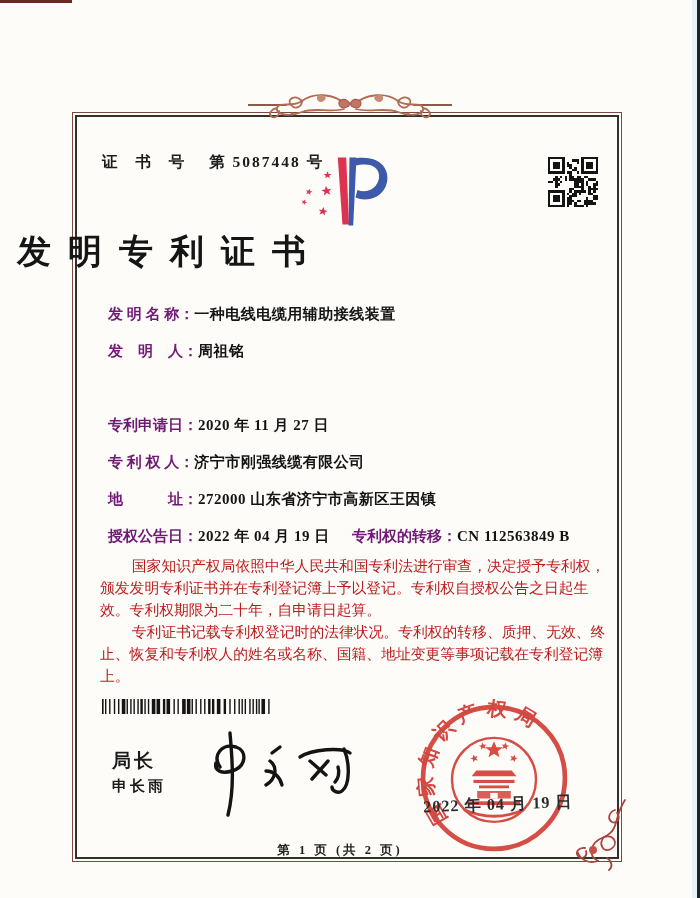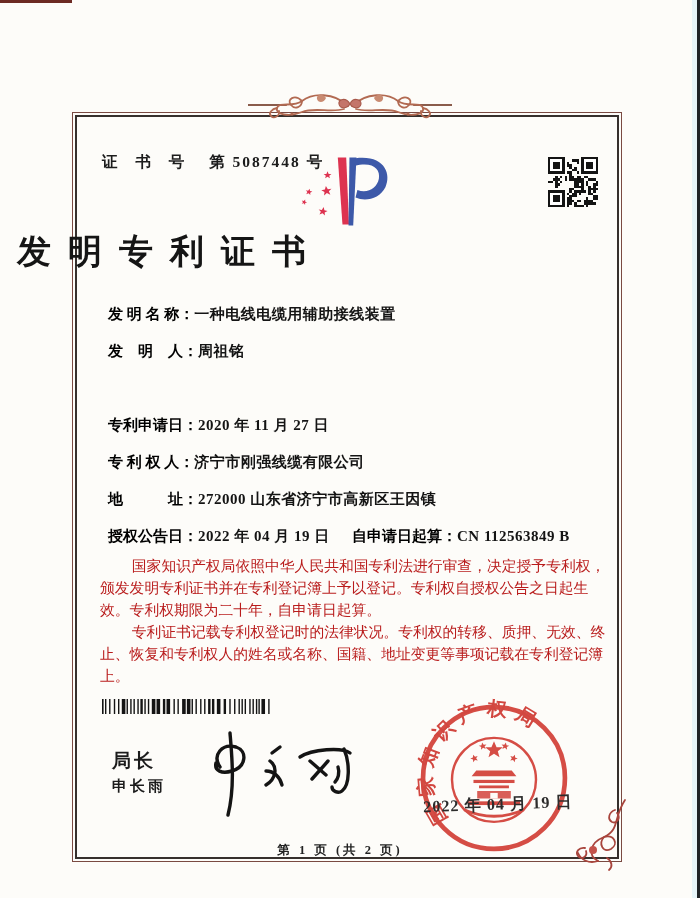--- a/index.html
+++ b/index.html
@@ -22,21 +22,21 @@
   .cert-no .lbl{letter-spacing:7px;margin-right:12px;}
   
   .qr{position:absolute;left:548px;top:157px;width:50px;height:50px;}
   
   .logo{position:absolute;left:293px;top:149px;width:112px;height:84px;}
   
   .title{position:absolute;left:0;top:229px;width:700px;text-align:left;
          font-size:34px;font-weight:700;letter-spacing:17px;text-indent:17px;color:#151515;}
   
   .frow{position:absolute;left:108px;width:506px;font-size:15px;white-space:nowrap;}
-  .flabel{font-weight:700;color:#000000;}
+  .flabel{font-weight:700;color:#701a75;}
   .fvalue{font-weight:700;letter-spacing:0.5px;color:#141414;}
   .pair2{position:absolute;left:244px;top:0;}
   
   .paras{position:absolute;left:100px;top:555px;width:514px;font-size:14.8px;line-height:22px;
          color:#b91c1c;font-weight:500;}
   .paras p{margin:0;text-indent:2.15em;}
   
   .barcode{position:absolute;left:102px;top:699px;width:172px;height:15px;}
   
   .signer-title{position:absolute;left:112px;top:748px;font-size:19px;font-weight:700;letter-spacing:3px;
@@ -255,21 +255,21 @@
   </div>
   <div class="frow" style="top:453px">
     <span class="flabel">专 利 权 人：</span><span class="fvalue">济宁市刚强线缆有限公司</span>
   </div>
   <div class="frow" style="top:490px">
     <span class="flabel">地　　　址：</span><span class="fvalue">272000 山东省济宁市高新区王因镇</span>
   </div>
   <div class="frow" style="top:527px">
     <span class="flabel">授权公告日：</span><span class="fvalue">2022 年 04 月 19 日</span>
     <span class="pair2">
-      <span class="flabel">自申请日起算：</span><span class="fvalue">CN 112563849 B</span>
+      <span class="flabel">专利权的转移：</span><span class="fvalue">CN 112563849 B</span>
     </span>
   </div>
 
   <div class="paras">
     <p>国家知识产权局依照中华人民共和国专利法进行审查，决定授予专利权，颁发发明专利证书并在专利登记簿上予以登记。专利权自授权公告之日起生效。专利权期限为二十年，自申请日起算。</p>
     <p>专利证书记载专利权登记时的法律状况。专利权的转移、质押、无效、终止、恢复和专利权人的姓名或名称、国籍、地址变更等事项记载在专利登记簿上。</p>
   </div>
 
   <svg id="barcode" class="barcode" viewBox="0 0 172 15" preserveAspectRatio="none">
       <rect x="0" y="0" width="1.6" height="15" fill="#141414"></rect>

